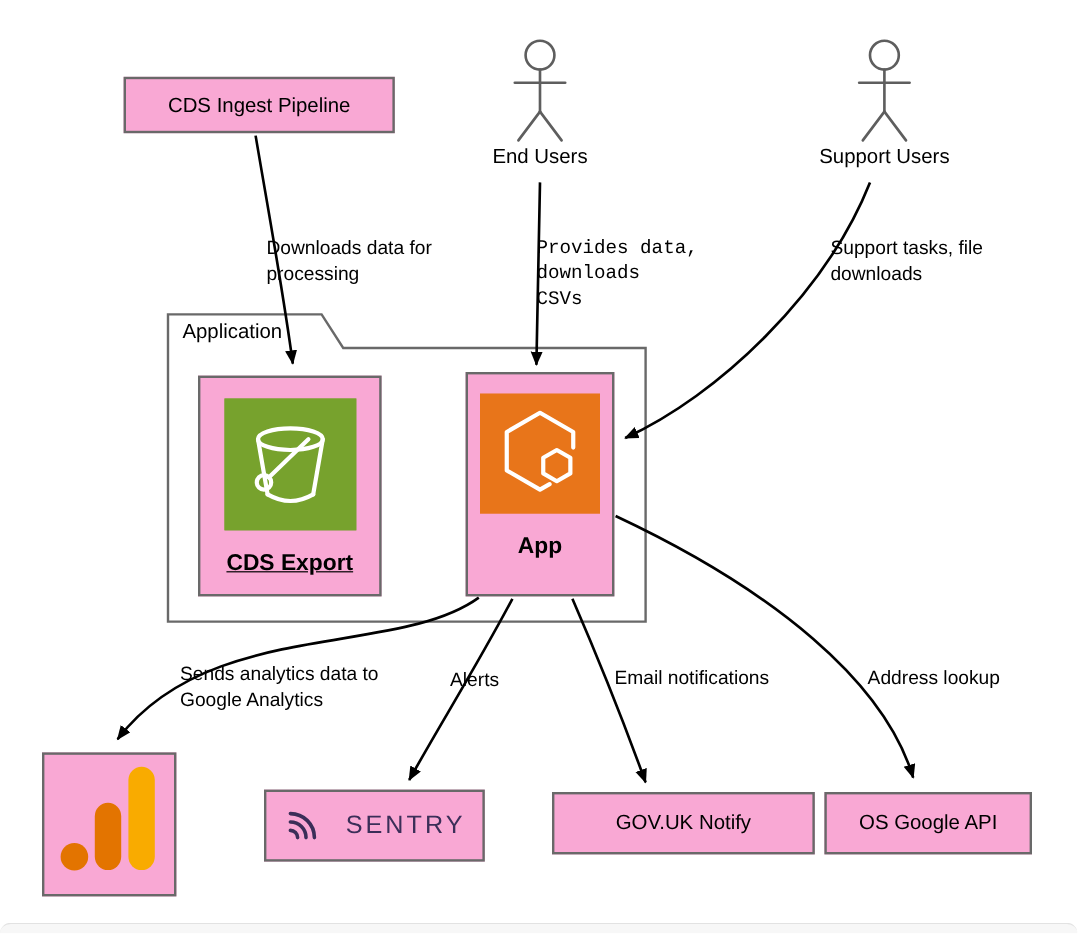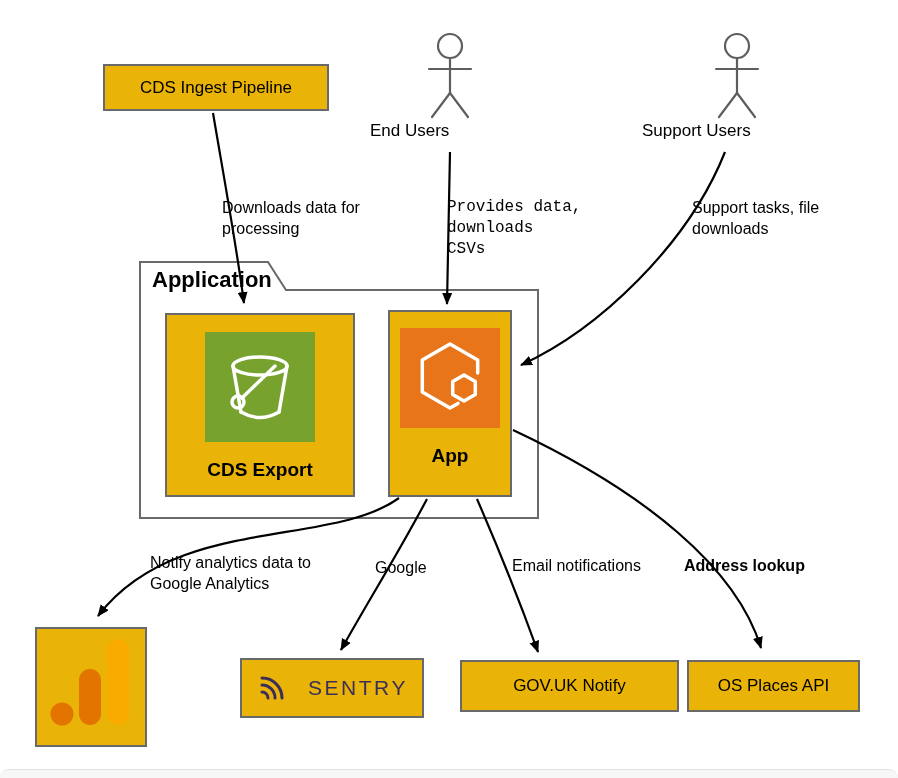--- a/index.html
+++ b/index.html
@@ -2,52 +2,52 @@
 <html><head>
 <meta charset="utf-8">
 <style>
   * { margin:0; padding:0; box-sizing:border-box; }
   html,body { background:#ffffff; }
   body { font-family:"Liberation Sans", sans-serif; color:#000; }
   .canvas { position:relative; width:898px; height:778px; background:#ffffff; overflow:hidden; }
   .layer { position:absolute; left:0; top:0; width:898px; height:778px; }
   .arrows { pointer-events:none; }
 
-  .box { position:absolute; background:#eab308; border:2px solid #696969;
+  .box { position:absolute; background:#f9a8d4; border:2px solid #696969;
          display:flex; align-items:center; justify-content:center; }
   .box .node-label { font-size:17px; text-align:center; }
   .big-node { flex-direction:column; justify-content:flex-start; }
   .big-node .node-label { font-weight:bold; font-size:19px; }
 
   #cds-ingest   { left:103px; top:64px;  width:226px; height:47px; }
-  #cds-export   { left:165px; top:313px; width:190px; height:184px; padding-top:17px; gap:17px; }
+  #cds-export   { left:165px; top:313px; width:153px; height:184px; padding-top:17px; gap:17px;text-decoration:underline; }
   #app-node     { left:388px; top:310px; width:124px; height:187px; padding-top:16px; gap:17px; }
   #ga-node      { left:35px;  top:627px; width:112px; height:120px; }
-  #sentry-node  { left:240px; top:658px; width:184px; height:60px;  gap:16px; border-width:2px; }
+  #sentry-node  { left:220px; top:658px; width:184px; height:60px;  gap:16px; border-width:2px; }
   #notify-node  { left:460px; top:660px; width:219px; height:52px; }
   #osplaces-node{ left:687px; top:660px; width:173px; height:52px; }
 
   .icon-tile { display:block; }
   #s3-tile  { width:110px; height:110px; background:#77A22D; }
   #ecs-tile { width:100px; height:100px; background:#E8751A; }
 
-  .actor-label { position:absolute; font-size:17px; }
+  .actor-label { position:absolute; text-align:center; font-size:17px; }
   #end-users-label     { left:370px; top:121px; width:160px; }
   #support-users-label { left:642px; top:121px; width:190px; }
-  #application-label   { position:absolute; left:152px; top:267px; font-weight:bold; font-size:22px; }
+  #application-label   { position:absolute; left:152px; top:267px; font-weight:normal; font-size:17px; }
 
   .edge-label { position:absolute; text-align:left; font-size:16px; line-height:21px;
                 white-space:pre-line; }
   #lbl-edge0 { left:222px; top:197px; width:200px; }
   #lbl-edge1 { left:447px; top:197px; width:224px;font-family:Liberation Mono, monospace; }
   #lbl-edge2 { left:692px; top:197px; width:196px; }
   #lbl-edge3 { left:150px; top:552px; width:210px; }
   #lbl-edge4 { left:375px; top:557px; width:70px;  }
   #lbl-edge5 { left:512px; top:555px; width:160px; }
-  #lbl-edge6 { left:684px; top:555px; width:140px;font-weight:bold; }
+  #lbl-edge6 { left:723px; top:555px; width:140px; }
 
   .sentry-word { font-size:21px; font-weight:500; letter-spacing:2.5px; color:#3B2E58; }
 
   #bottom-edge { position:absolute; left:0; top:769px; width:898px; height:9px;
                  background:#f7f7f7; border-top:1px solid #e2e2e2;
                  border-radius:10px 10px 0 0; }
 </style>
 </head>
 <body>
 
@@ -118,21 +118,21 @@
       </g>
     </svg>
     <span class="sentry-word">SENTRY</span>
   </div>
 
   <div class="box" id="notify-node">
     <span class="node-label">GOV.UK Notify</span>
   </div>
 
   <div class="box" id="osplaces-node">
-    <span class="node-label">OS Places API</span>
+    <span class="node-label">OS Google API</span>
   </div>
 
   <svg class="layer arrows" width="898" height="778" viewBox="0 0 898 778">
     <defs>
       <marker id="arrowhead" markerUnits="userSpaceOnUse" markerWidth="14" markerHeight="12" refX="11" refY="5" orient="auto">
         <path d="M0,0 L12,5 L0,10 Z" fill="#000000"></path>
       </marker>
     </defs>
     <g stroke="#000000" stroke-width="2.2" fill="none">
       <path d="M213,113 C224,178 236,243 244,303" marker-end="url(#arrowhead)"></path>
@@ -148,20 +148,20 @@
   <div class="actor-label" id="end-users-label">End Users</div>
   <div class="actor-label" id="support-users-label">Support Users</div>
   <div id="application-label">Application</div>
 
   <div class="edge-label" id="lbl-edge0">Downloads data for
 processing</div>
   <div class="edge-label" id="lbl-edge1">Provides data, downloads
 CSVs</div>
   <div class="edge-label" id="lbl-edge2">Support tasks, file
 downloads</div>
-  <div class="edge-label" id="lbl-edge3">Notify analytics data to
+  <div class="edge-label" id="lbl-edge3">Sends analytics data to
 Google Analytics</div>
-  <div class="edge-label" id="lbl-edge4">Google</div>
+  <div class="edge-label" id="lbl-edge4">Alerts</div>
   <div class="edge-label" id="lbl-edge5">Email notifications</div>
   <div class="edge-label" id="lbl-edge6">Address lookup</div>
 
   <div id="bottom-edge"></div>
 </div>
 
 </body></html>

